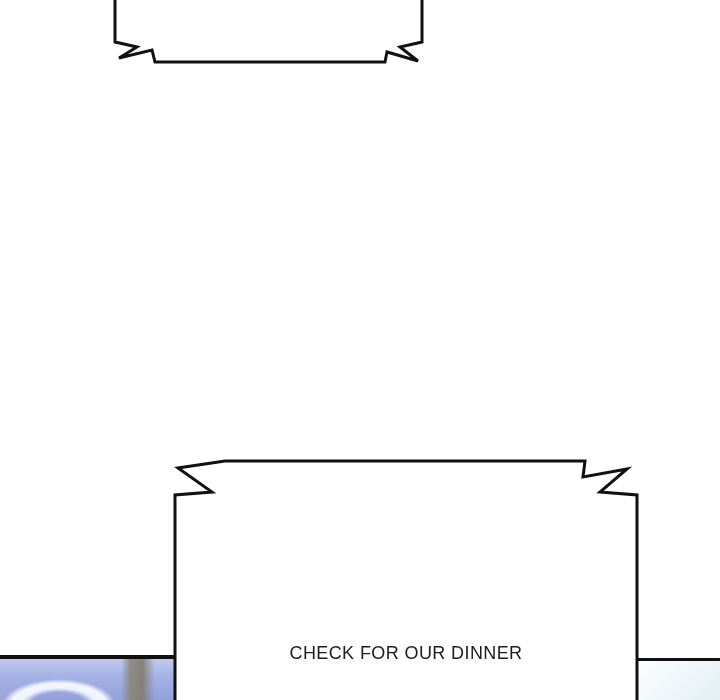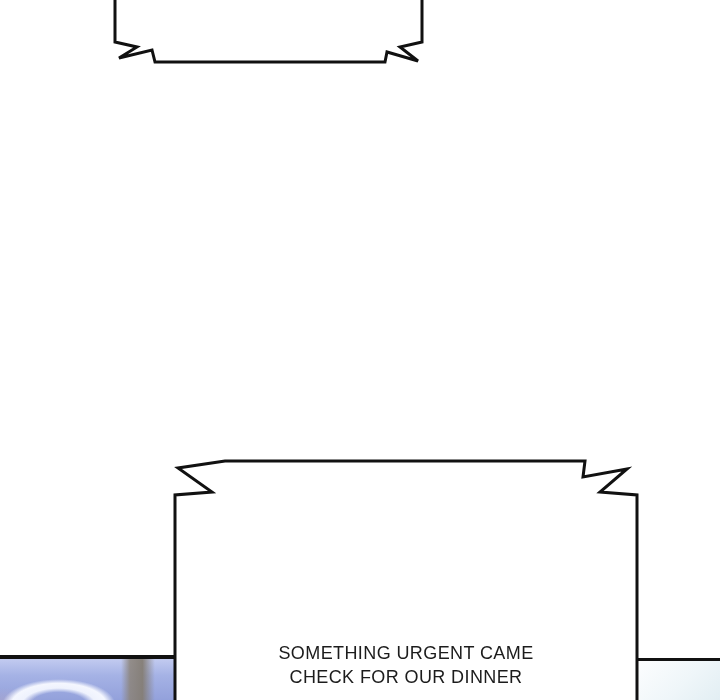--- a/index.html
+++ b/index.html
@@ -98,17 +98,16 @@
 
   <div class="panel-line right"></div>
   <div class="photo-right"></div>
 
   <svg class="bubbles" viewBox="0 0 720 700" aria-hidden="true">
     <path class="bubble" d="M115,-8 L115,42 L137,47 L119,58 L152,50 L155,62 L385,62 L387,52 L418,61 L400,47 L422,42 L422,-8 Z"></path>
     <path class="bubble" d="M175,708 L175,495 L212,492 L178,468 L225,461 L585,461 L583,477 L627,469 L600,492 L637,495 L637,708 Z"></path>
   </svg>
 
   <div class="bubble-text">
-    <div>SOMETHING URGENT CAME</div>
     <div>CHECK FOR OUR DINNER</div>
   </div>
 
 </div>
 
 </body></html>

